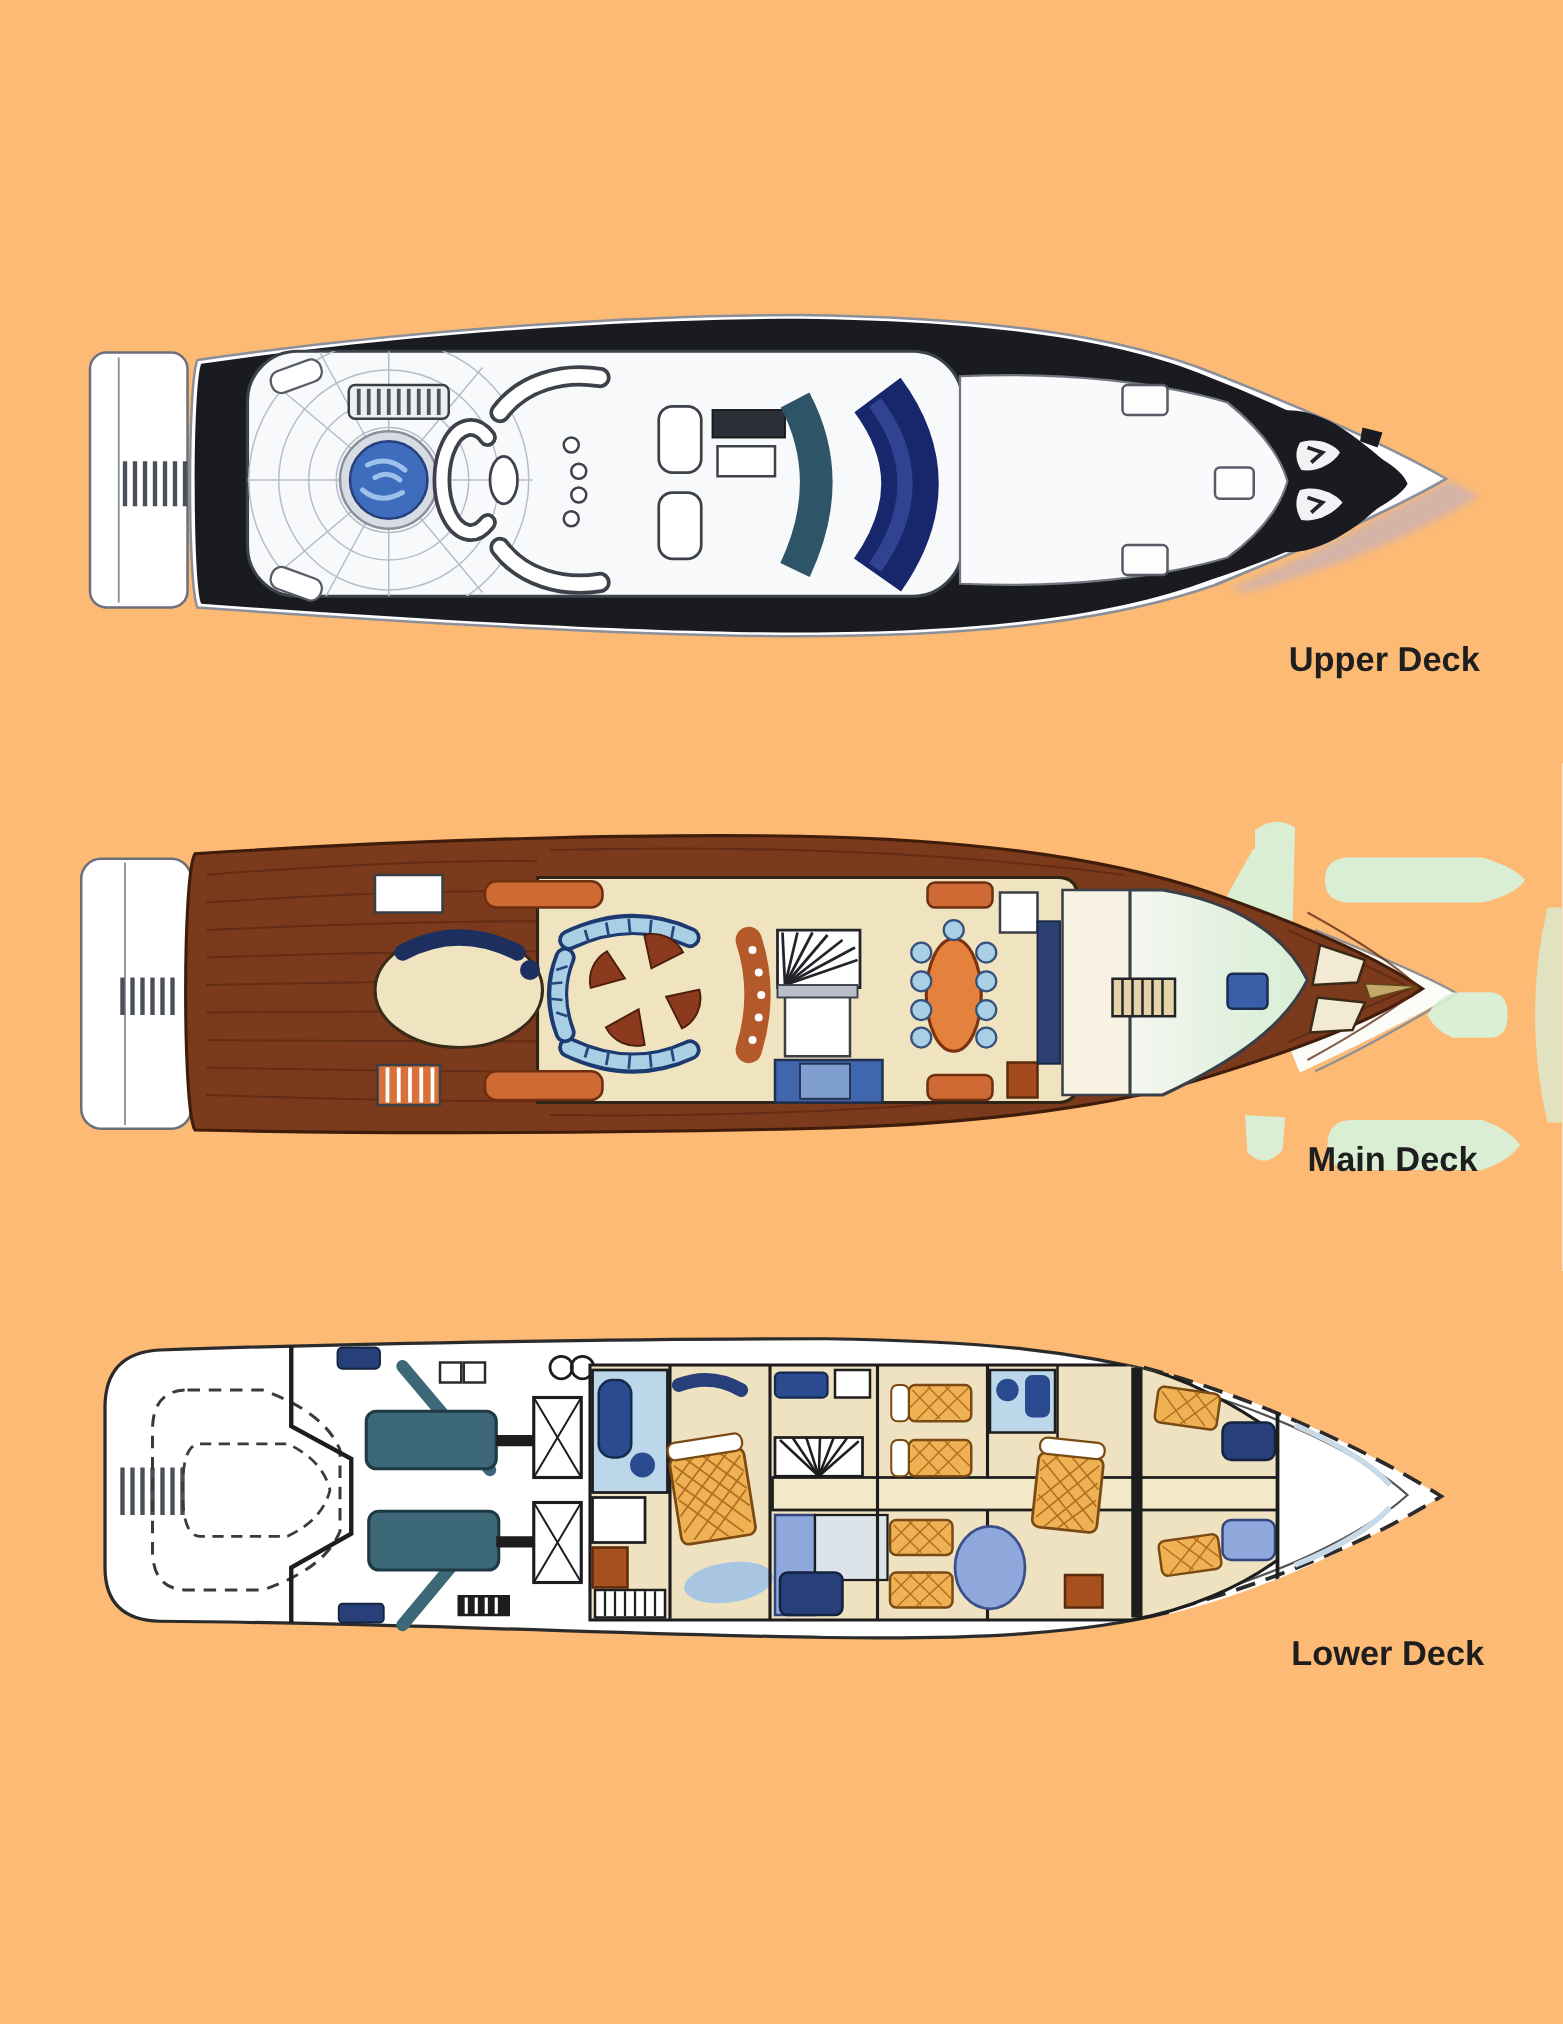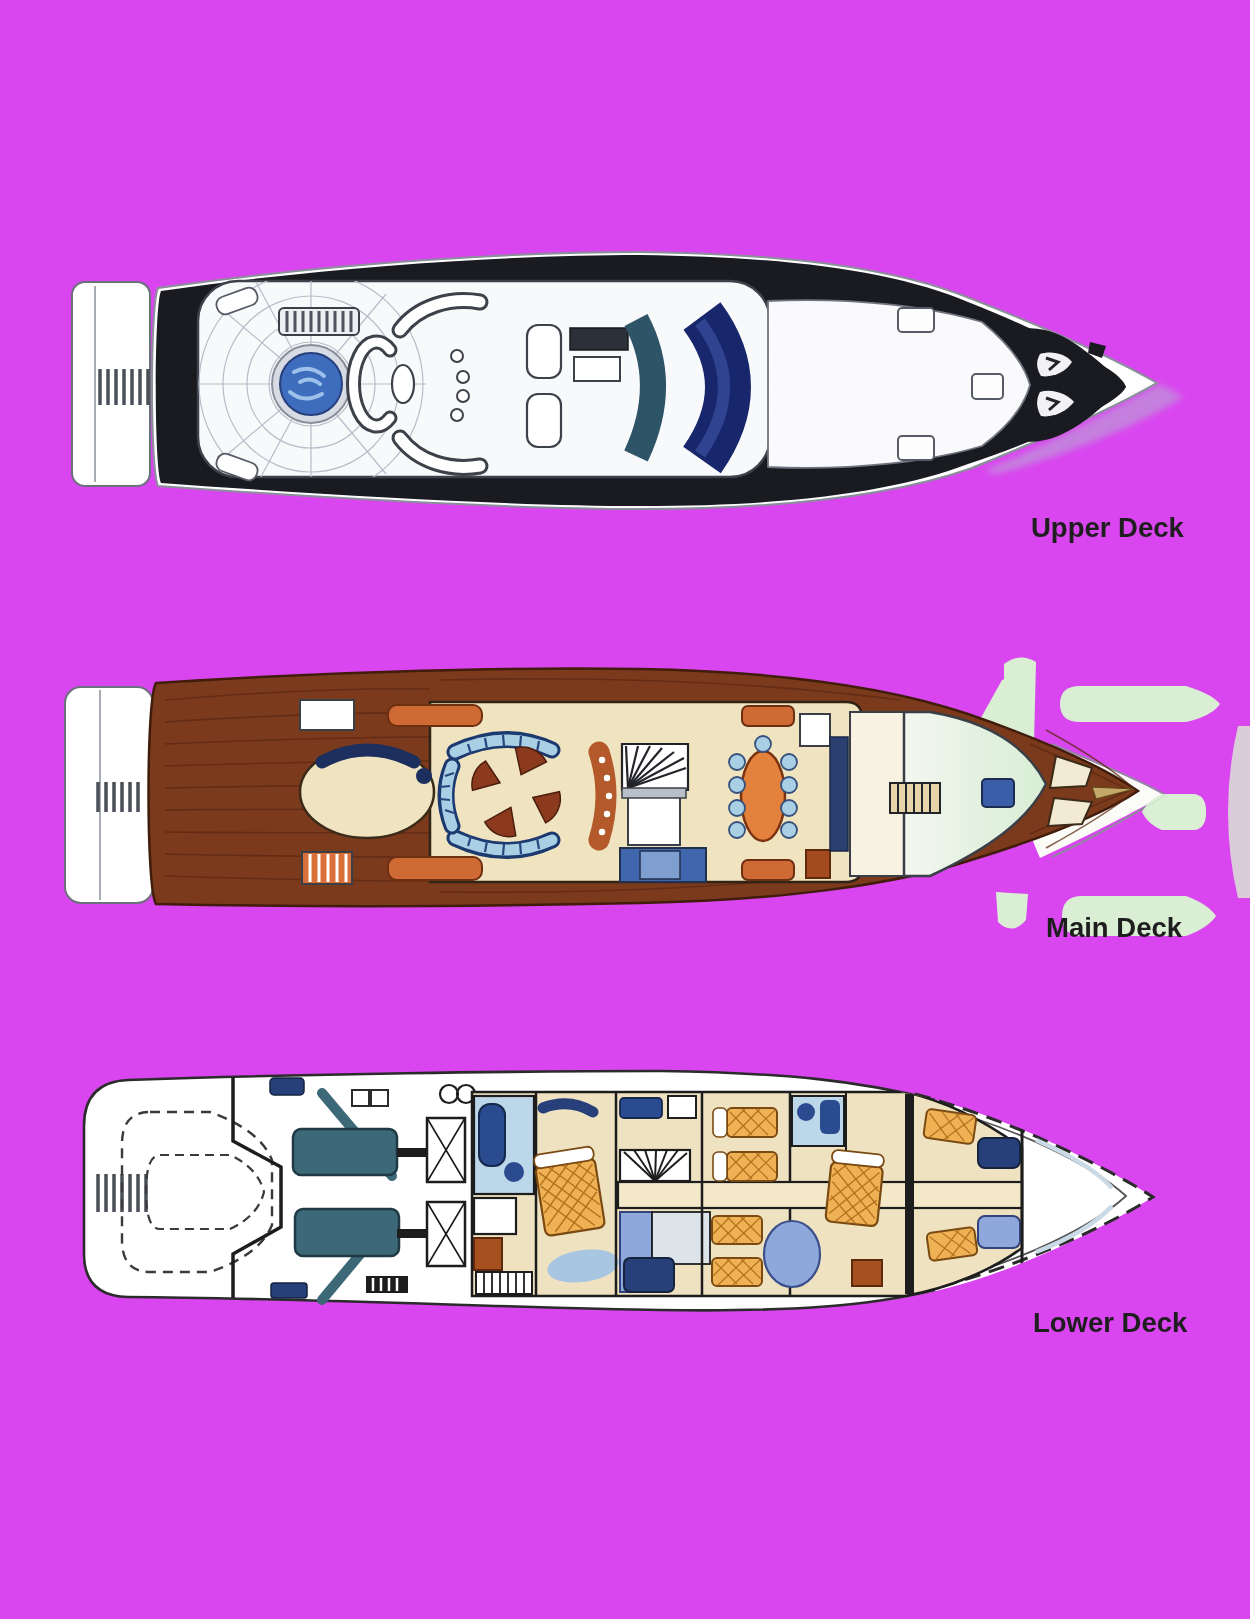--- a/index.html
+++ b/index.html
@@ -1,16 +1,16 @@
 <!DOCTYPE html>
 <html><head>
 <meta charset="utf-8">
 <style>
   html,body{margin:0;padding:0;background:#ffffff;}
-  #page{position:relative;width:1250px;height:1619px;background:#d946ef;overflow:hidden;
+  #page{position:relative;width:1250px;height:1619px;background:#fdba74;overflow:hidden;
         font-family:"Liberation Sans", sans-serif;}
   svg{display:block}
 </style>
 </head>
 <body>
 <div id="page">
 <svg width="1250" height="1619" viewBox="0 0 1250 1619">
 
 <defs>
   <filter id="soft" x="-30%" y="-30%" width="160%" height="160%">

